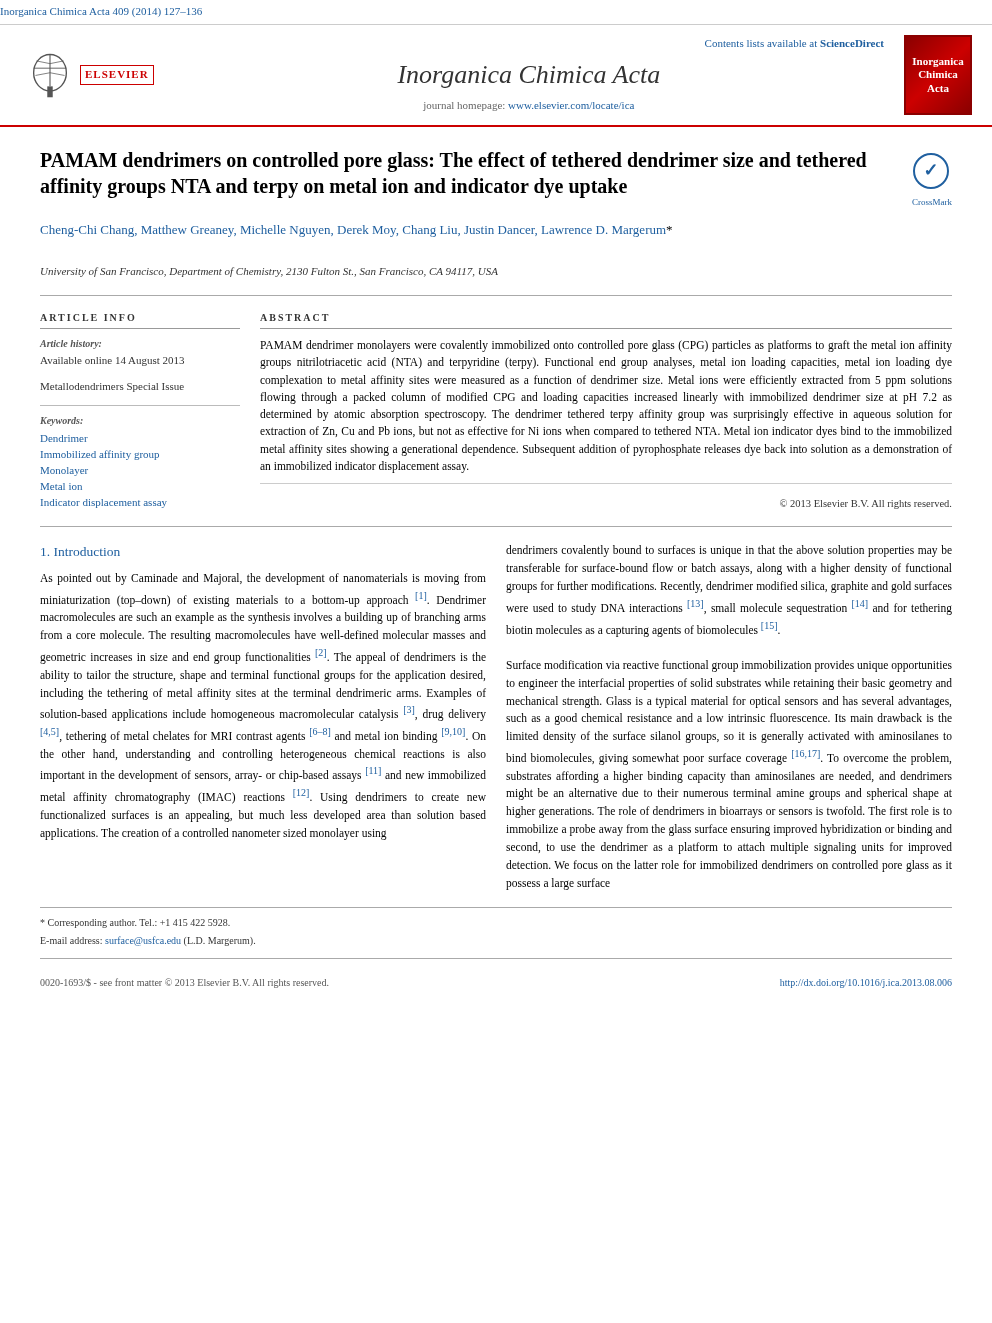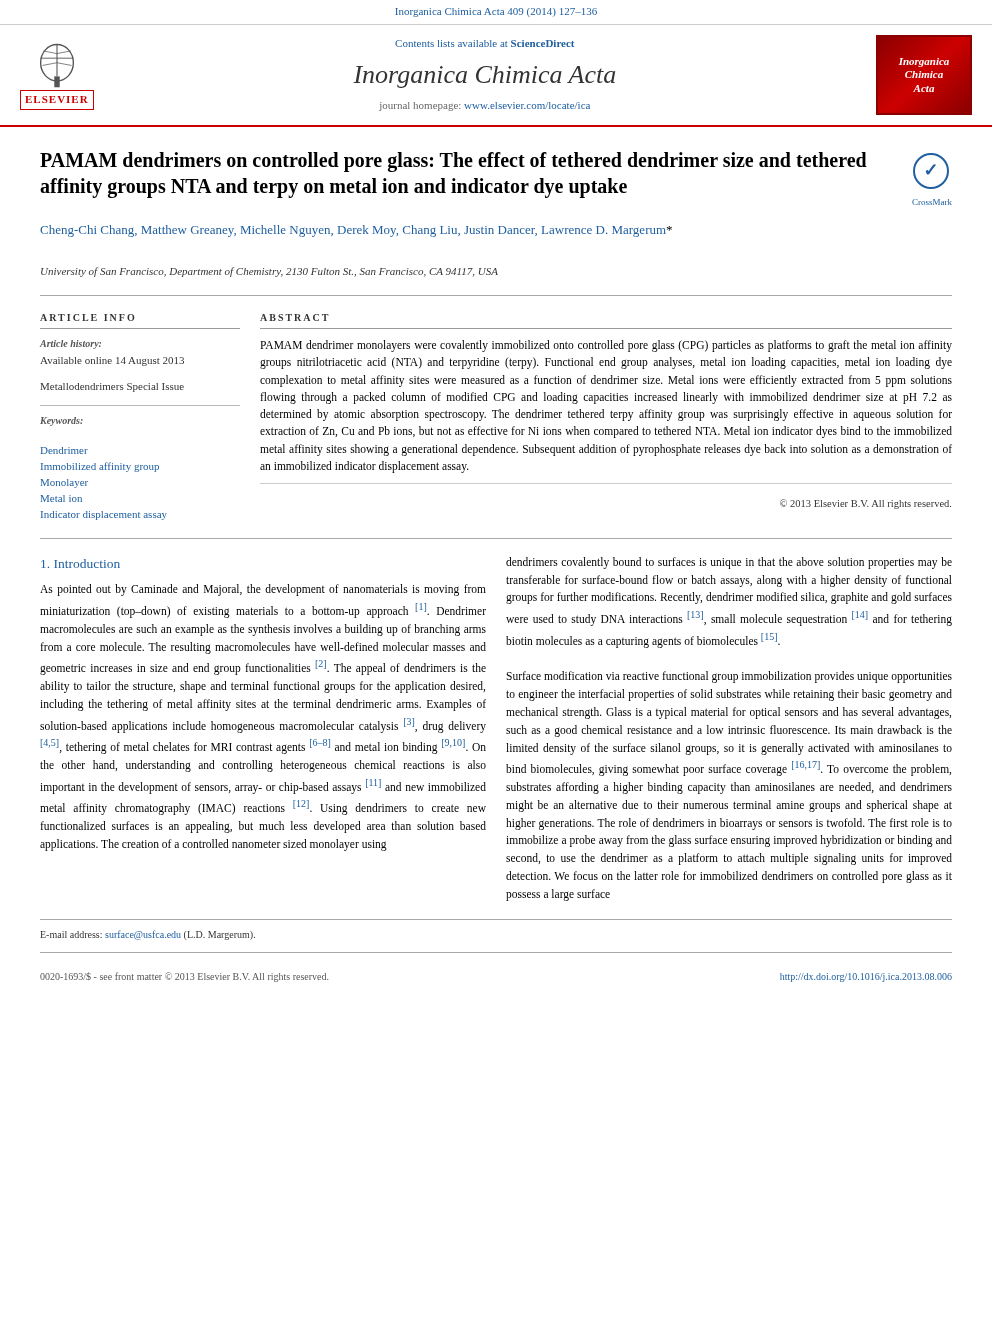--- a/index.html
+++ b/index.html
@@ -9,39 +9,38 @@
       color: #000;
       width: 992px;
       min-height: 1323px;
       font-size: 13px;
       line-height: 1.45;
     }
     .journal-header-bar {
       background: #fff;
       border-bottom: 1px solid #ccc;
       padding: 4px 0;
-      text-align: center;
       font-size: 11px;
       color: #2060a0;
     }
     .journal-banner {
       display: flex;
       align-items: center;
       justify-content: space-between;
       padding: 10px 20px;
       border-bottom: 2px solid #c00;
     }
     .banner-left {
       display: flex;
       flex-direction: column;
       align-items: flex-start;
     }
     .elsevier-logo {
       display: flex;
-      flex-direction: column;
+      flex-direction: row;
       align-items: center;
     }
     .elsevier-tree {
       width: 60px;
       height: 50px;
     }
     .elsevier-text {
       font-size: 11px;
       color: #c00;
       font-weight: bold;
@@ -50,45 +49,45 @@
       padding: 1px 4px;
     }
     .banner-center {
       text-align: center;
       flex: 1;
       padding: 0 20px;
     }
     .science-direct-link {
       font-size: 11px;
       color: #2060a0;
+      text-align: right;
     }
     .journal-title-main {
       font-size: 26px;
       font-weight: normal;
       color: #333;
       font-style: italic;
       margin: 4px 0;
     }
     .journal-homepage {
       font-size: 11px;
       color: #666;
     }
     .banner-right {
-      width: 96px;
+      width: 68px;
       height: 80px;
       background: linear-gradient(135deg, #8b0000 0%, #cc0000 50%, #8b0000 100%);
       border: 2px solid #8b0000;
       display: flex;
       flex-direction: column;
       align-items: center;
       justify-content: center;
       color: white;
       font-size: 9px;
       text-align: center;
-      font-style: italic;
     }
     .banner-right-title {
       font-size: 11px;
       font-weight: bold;
       line-height: 1.2;
     }
     .content-area {
       padding: 20px 40px;
     }
     .article-title {
@@ -151,21 +150,21 @@
     .article-info-value {
       font-size: 11px;
       color: #333;
     }
     .keywords-label {
       font-size: 10px;
       font-style: italic;
       font-weight: bold;
       color: #555;
       margin-top: 8px;
-      margin-bottom: 15px;
+      margin-bottom: 3px;
     }
     .keyword-item {
       font-size: 11px;
       color: #2060a0;
       display: block;
     }
     .abstract-text {
       font-size: 11.5px;
       line-height: 1.5;
       color: #000;
@@ -341,20 +340,21 @@
     <div class="intro-right">
       <div class="body-text">
         dendrimers covalently bound to surfaces is unique in that the above solution properties may be transferable for surface-bound flow or batch assays, along with a higher density of functional groups for further modifications. Recently, dendrimer modified silica, graphite and gold surfaces were used to study DNA interactions <span class="ref">[13]</span>, small molecule sequestration <span class="ref">[14]</span> and for tethering biotin molecules as a capturing agents of biomolecules <span class="ref">[15]</span>.
         <br><br>
         Surface modification via reactive functional group immobilization provides unique opportunities to engineer the interfacial properties of solid substrates while retaining their basic geometry and mechanical strength. Glass is a typical material for optical sensors and has several advantages, such as a good chemical resistance and a low intrinsic fluorescence. Its main drawback is the limited density of the surface silanol groups, so it is generally activated with aminosilanes to bind biomolecules, giving somewhat poor surface coverage <span class="ref">[16,17]</span>. To overcome the problem, substrates affording a higher binding capacity than aminosilanes are needed, and dendrimers might be an alternative due to their numerous terminal amine groups and spherical shape at higher generations. The role of dendrimers in bioarrays or sensors is twofold. The first role is to immobilize a probe away from the glass surface ensuring improved hybridization or binding and second, to use the dendrimer as a platform to attach multiple signaling units for improved detection. We focus on the latter role for immobilized dendrimers on controlled pore glass as it possess a large surface
       </div>
     </div>
   </div>
 
   <div class="footnote-area">
+    <div class="footnote-line">* Corresponding author. Tel.: +1 415 422 5928.</div>
     <div class="footnote-line">
       <span>E-mail address:</span>
       <span class="footnote-email">surface@usfca.edu</span>
       <span>(L.D. Margerum).</span>
     </div>
   </div>
 
   <div class="bottom-bar">
     <div>0020-1693/$ - see front matter © 2013 Elsevier B.V. All rights reserved.</div>
     <div class="bottom-doi">http://dx.doi.org/10.1016/j.ica.2013.08.006</div>

